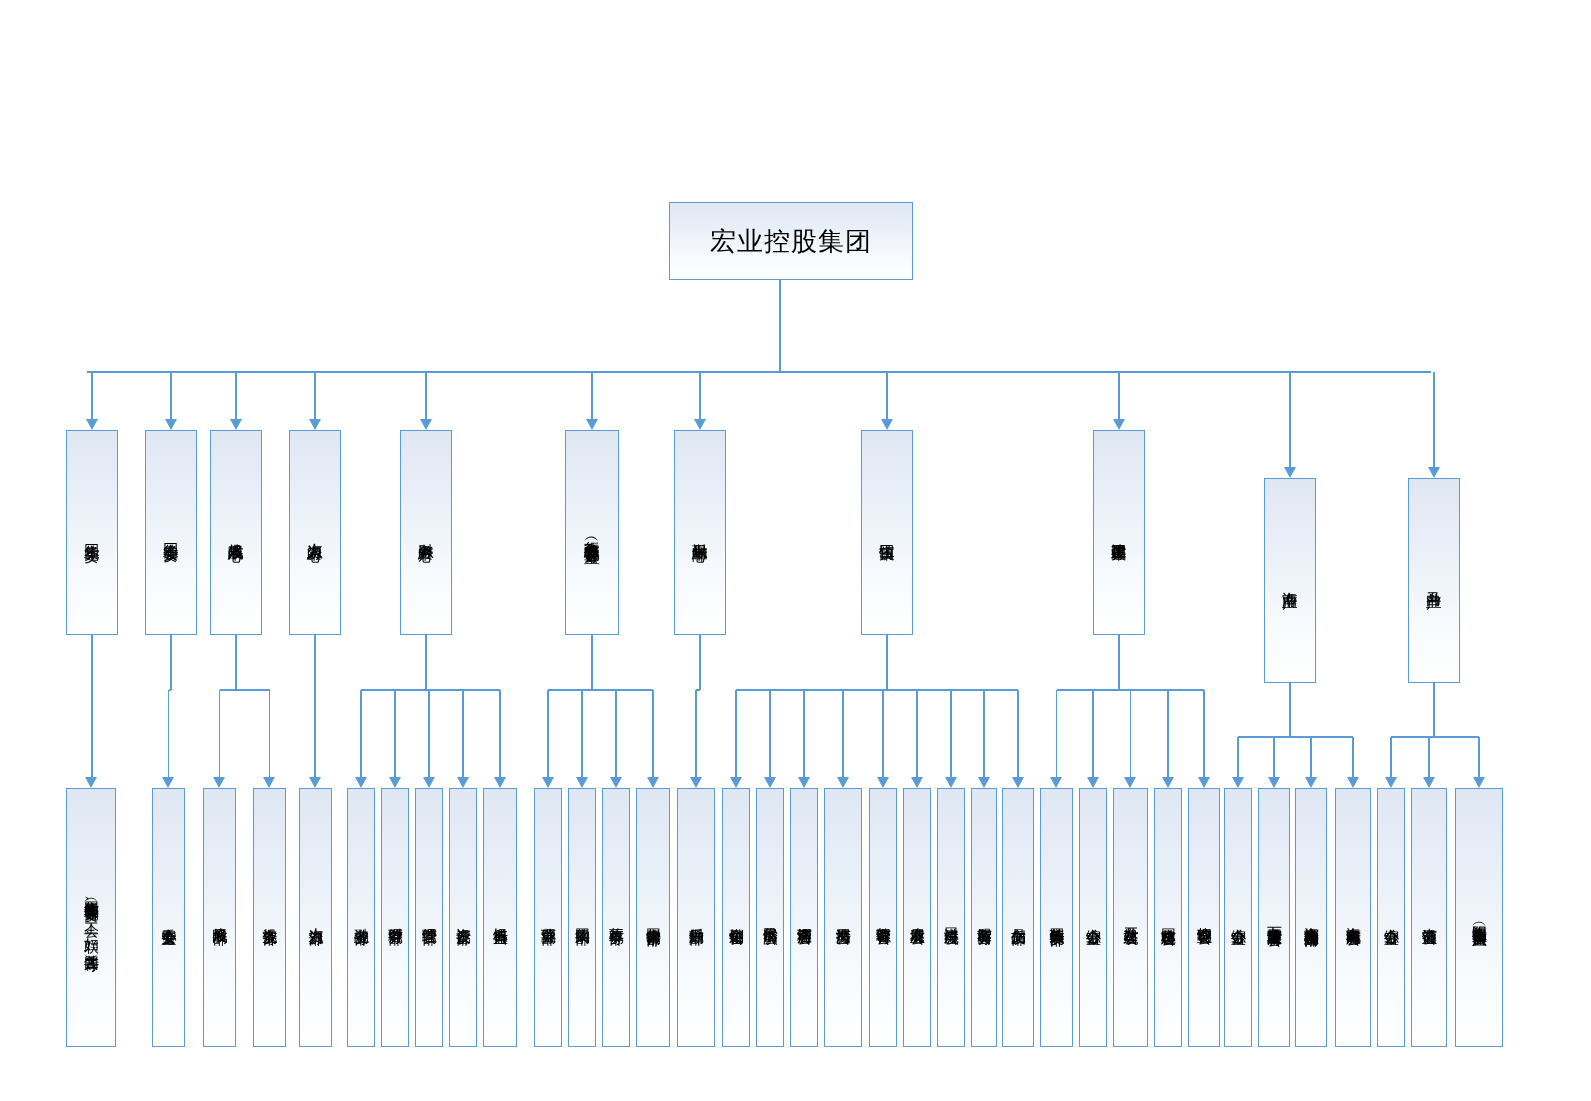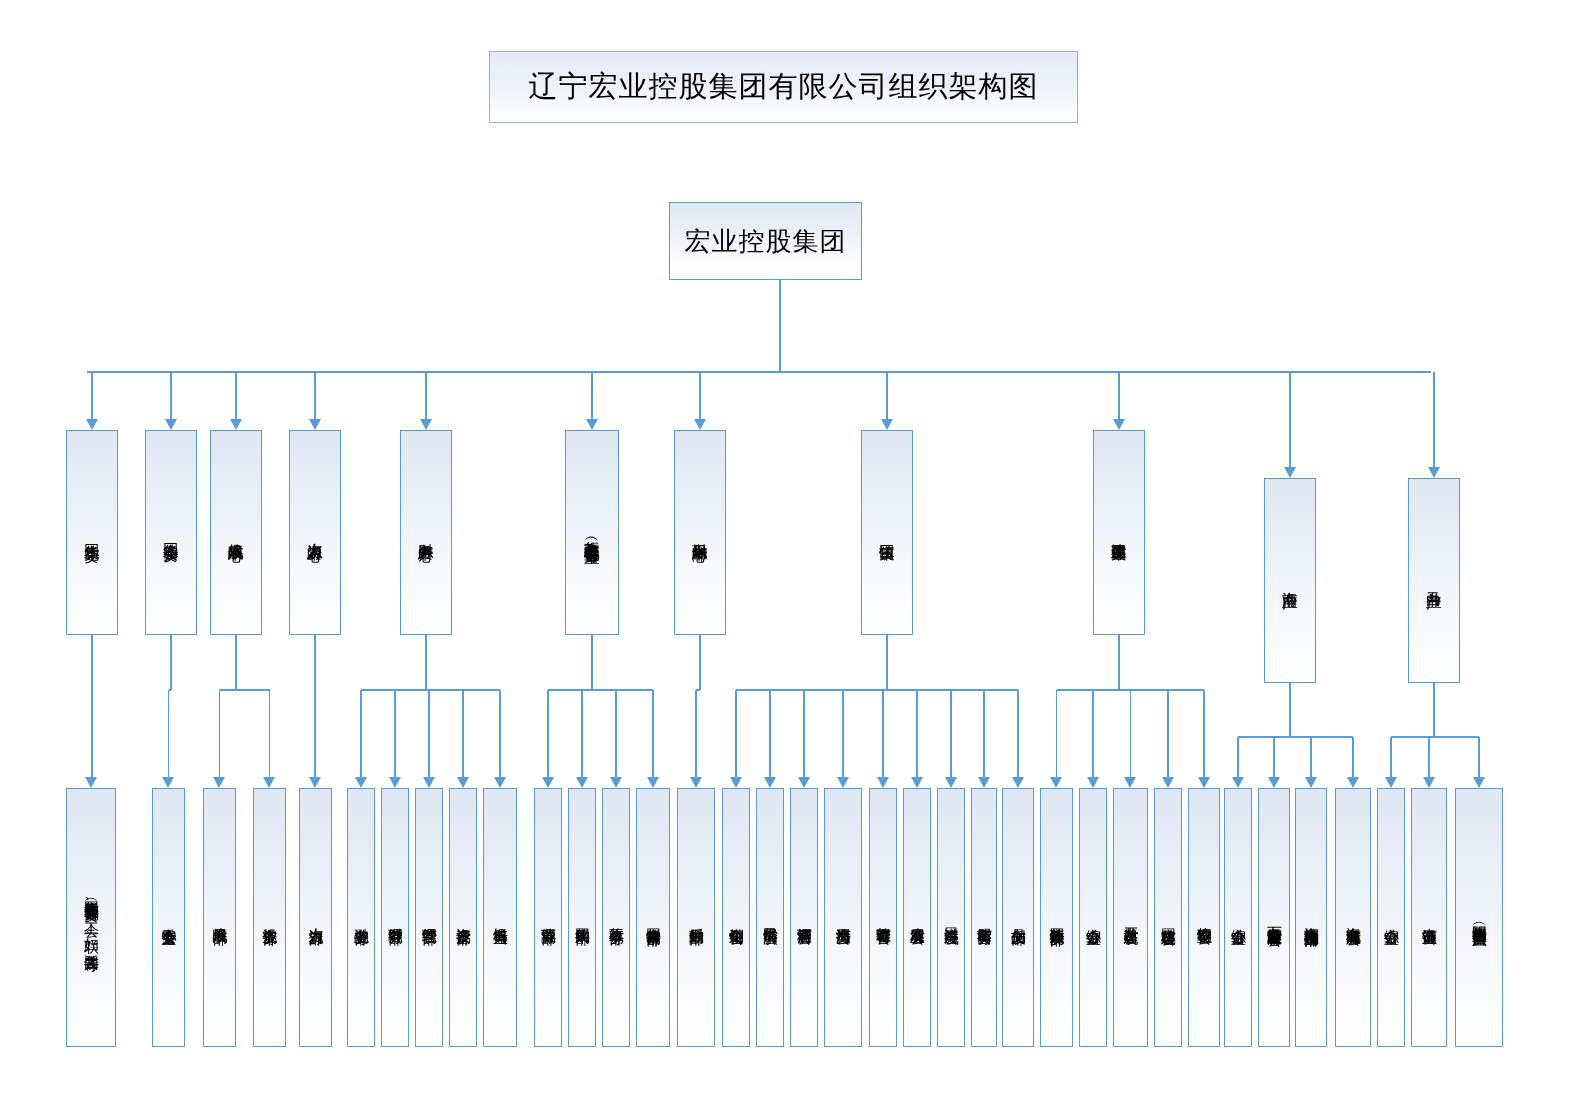--- a/index.html
+++ b/index.html
@@ -58,25 +58,22 @@
     border-left:6.5px solid transparent;
     border-right:6.5px solid transparent;
     border-top:11px solid #5b9bd5;
   }
 </style>
 </head>
 <body>
 
 <div id="canvas">
 
-  <div class="box title-box" style="left:489px;top:51px;width:589px;height:72px;">
-    <span>辽宁宏业控股集团有限公司组织架构图</span>
-  </div>
-
-  <div class="box root-box" style="left:669px;top:202px;width:193px;height:78px;">
+
+  <div class="box root-box" style="left:669px;top:202px;width:244px;height:78px;">
     <span>宏业控股集团</span>
   </div>
 
   <div class="ln lnv thick" style="left:778.5px;top:280px;width:2.6px;height:92px;"></div>
 
   <div class="ln lnh" style="left:87px;top:371px;width:1344px;height:1.8px;"></div>
 
   <div id="l2-connectors">
       <div class="ln lnv" style="left:91.2px;top:372px;height:47px;"></div>
       <div class="arrow" style="left:85.5px;top:419px;"></div>

